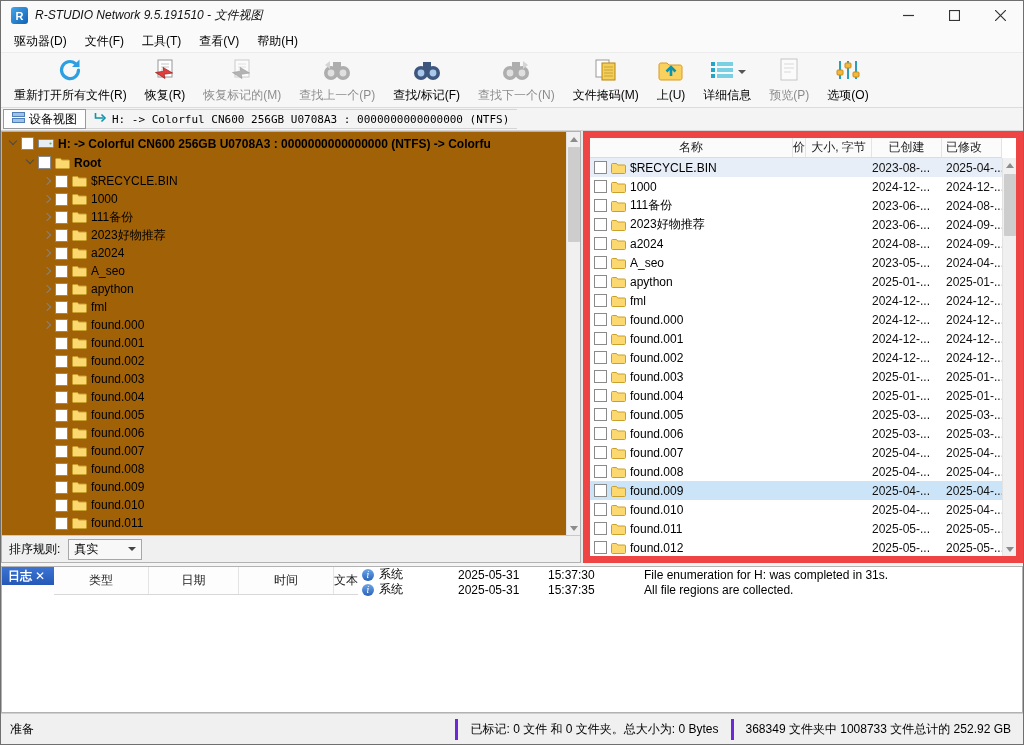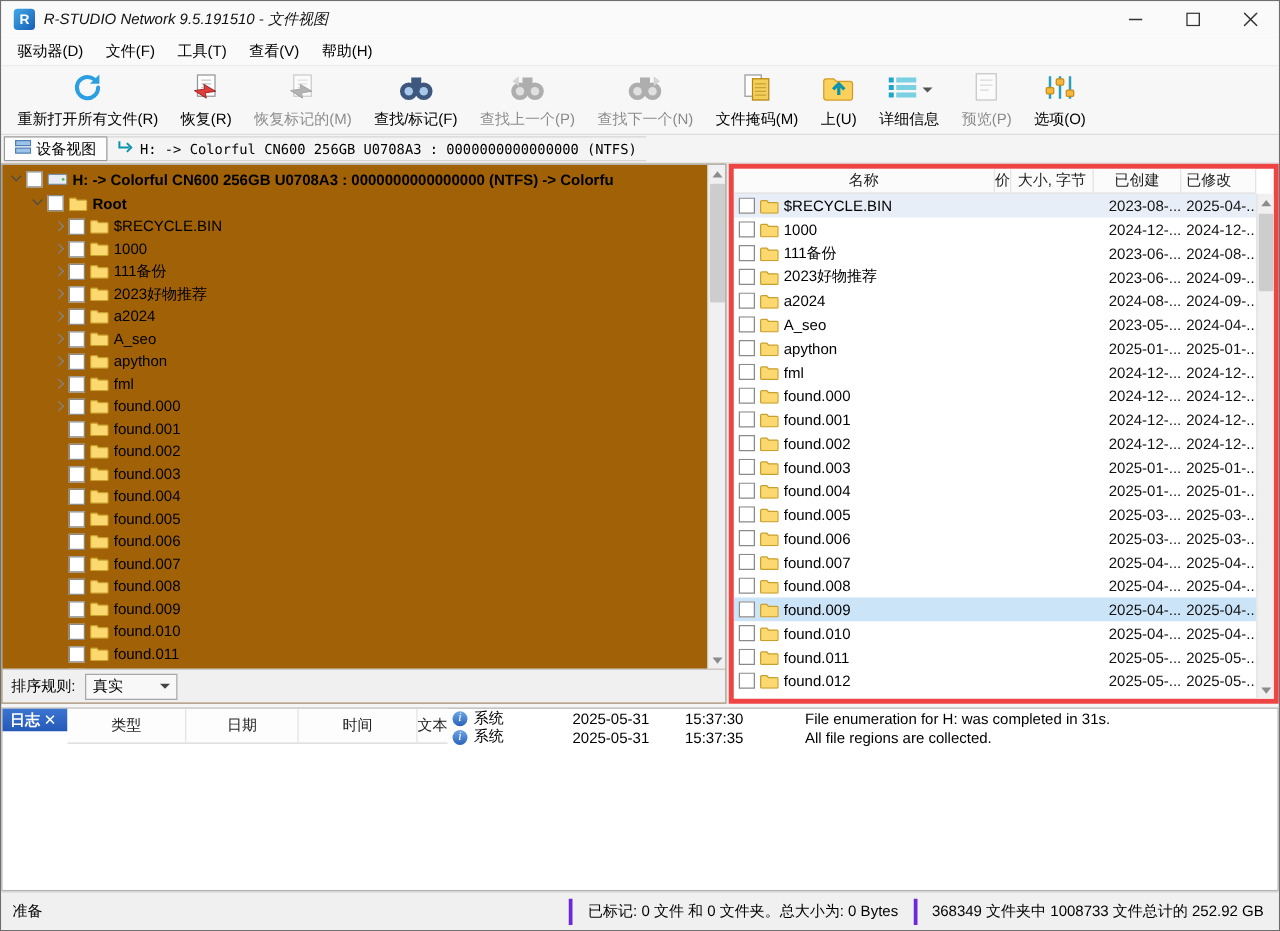--- a/index.html
+++ b/index.html
@@ -57,21 +57,21 @@
   .vs-thumb { position: absolute; left: 1px; width: 12px; background: #cdcdcd; border-radius: 1px; }
   .tree-vscroll { right: 0; top: 0; bottom: 27px; }
   .fl-vscroll { right: 0; top: 20px; bottom: 0; }
 
   
   .sortbar { height: 27px; flex: none; background: #f0f0f0; border-top: 1px solid #c9c9c9; display: flex; align-items: center; gap: 8px; padding: 0 7px; }
   .combo { width: 74px; height: 21px; border: 1px solid #a7a7a7; background: #f8f8f8; display: flex; align-items: center; padding: 0 5px; }
   .combo-arrow { margin-left: auto; width: 0; height: 0; border-left: 4px solid transparent; border-right: 4px solid transparent; border-top: 4px solid #444; }
 
   
-  .right-panel { flex: 1; background: #fff; border: 4px solid #ef4444; position: relative; overflow: hidden; text-align: right; }
+  .right-panel { flex: 1; background: #fff; border: 7px solid #ef4444; position: relative; overflow: hidden; }
   .fl-header { height: 20px; display: flex; background: #fbfbfb; border-bottom: 1px solid #dcdcdc; margin-right: 14px; }
   .fh { display: flex; align-items: center; justify-content: center; border-right: 1px solid #e4e4e4; overflow: hidden; white-space: nowrap; color: #222; }
   .fh-name { flex: 1; }
   .fh-c2 { width: 13px; flex: none; }
   .fh-size { width: 66px; flex: none; }
   .fh-created { width: 70px; flex: none; }
   .fh-modified { width: 60px; flex: none; justify-content: flex-start; padding-left: 4px; }
   .fl-body { overflow: hidden; margin-right: 14px; }
   .fl-row { height: 19px; display: flex; align-items: center; }
   .fl-row.hl { background: #e7eef7; }
@@ -163,44 +163,44 @@
     <div class="tb-btn disabled">
       <span class="tb-icon-row">
           <span><svg width="24" height="26" viewBox="0 0 24 26">
               <rect x="5" y="3" width="14" height="17" fill="#fff" stroke="#979797"></rect>
               <path d="M8 7h8M8 10h8M8 13h5" stroke="#c4c4c4"></path>
               <path d="M2.5 15.5l9.5 6-.8-4.2 8.3-1.3-9.5-5.6.8 3.8z" fill="#e13d3d" stroke="#8f1d1d" stroke-width="0.7"></path>
             </svg></span>
         </span>
       <span class="tb-label">恢复标记的(M)</span>
     </div>
-    <div class="tb-btn">
-      <span class="tb-icon-row">
-          <span><svg width="30" height="24" viewBox="0 0 30 24">
-              <rect x="11" y="4" width="8" height="9" fill="#3d577d"></rect>
-              <circle cx="9" cy="15" r="7" fill="#3d577d"></circle>
-              <circle cx="21" cy="15" r="7" fill="#3d577d"></circle>
-              <circle cx="9" cy="15" r="3.4" fill="#a9c9ec"></circle>
-              <circle cx="21" cy="15" r="3.4" fill="#a9c9ec"></circle>
-            </svg></span>
-        </span>
-      <span class="tb-label">查找/标记(F)</span>
-    </div>
     <div class="tb-btn disabled">
       <span class="tb-icon-row">
           <span><svg width="30" height="24" viewBox="0 0 30 24">
               <rect x="11" y="4" width="8" height="9" fill="#3d577d"></rect>
               <circle cx="9" cy="15" r="7" fill="#3d577d"></circle>
               <circle cx="21" cy="15" r="7" fill="#3d577d"></circle>
               <circle cx="9" cy="15" r="3.4" fill="#a9c9ec"></circle>
               <circle cx="21" cy="15" r="3.4" fill="#a9c9ec"></circle>
               <path d="M8 3L3 7l5 4z" fill="#e0a52e"></path>
             </svg></span>
         </span>
       <span class="tb-label">查找上一个(P)</span>
+    </div>
+    <div class="tb-btn">
+      <span class="tb-icon-row">
+          <span><svg width="30" height="24" viewBox="0 0 30 24">
+              <rect x="11" y="4" width="8" height="9" fill="#3d577d"></rect>
+              <circle cx="9" cy="15" r="7" fill="#3d577d"></circle>
+              <circle cx="21" cy="15" r="7" fill="#3d577d"></circle>
+              <circle cx="9" cy="15" r="3.4" fill="#a9c9ec"></circle>
+              <circle cx="21" cy="15" r="3.4" fill="#a9c9ec"></circle>
+            </svg></span>
+        </span>
+      <span class="tb-label">查找/标记(F)</span>
     </div>
     <div class="tb-btn disabled">
       <span class="tb-icon-row">
           <span><svg width="30" height="24" viewBox="0 0 30 24">
               <rect x="11" y="4" width="8" height="9" fill="#3d577d"></rect>
               <circle cx="9" cy="15" r="7" fill="#3d577d"></circle>
               <circle cx="21" cy="15" r="7" fill="#3d577d"></circle>
               <circle cx="9" cy="15" r="3.4" fill="#a9c9ec"></circle>
               <circle cx="21" cy="15" r="3.4" fill="#a9c9ec"></circle>
               <path d="M22 3l5 4-5 4z" fill="#e0a52e"></path>

